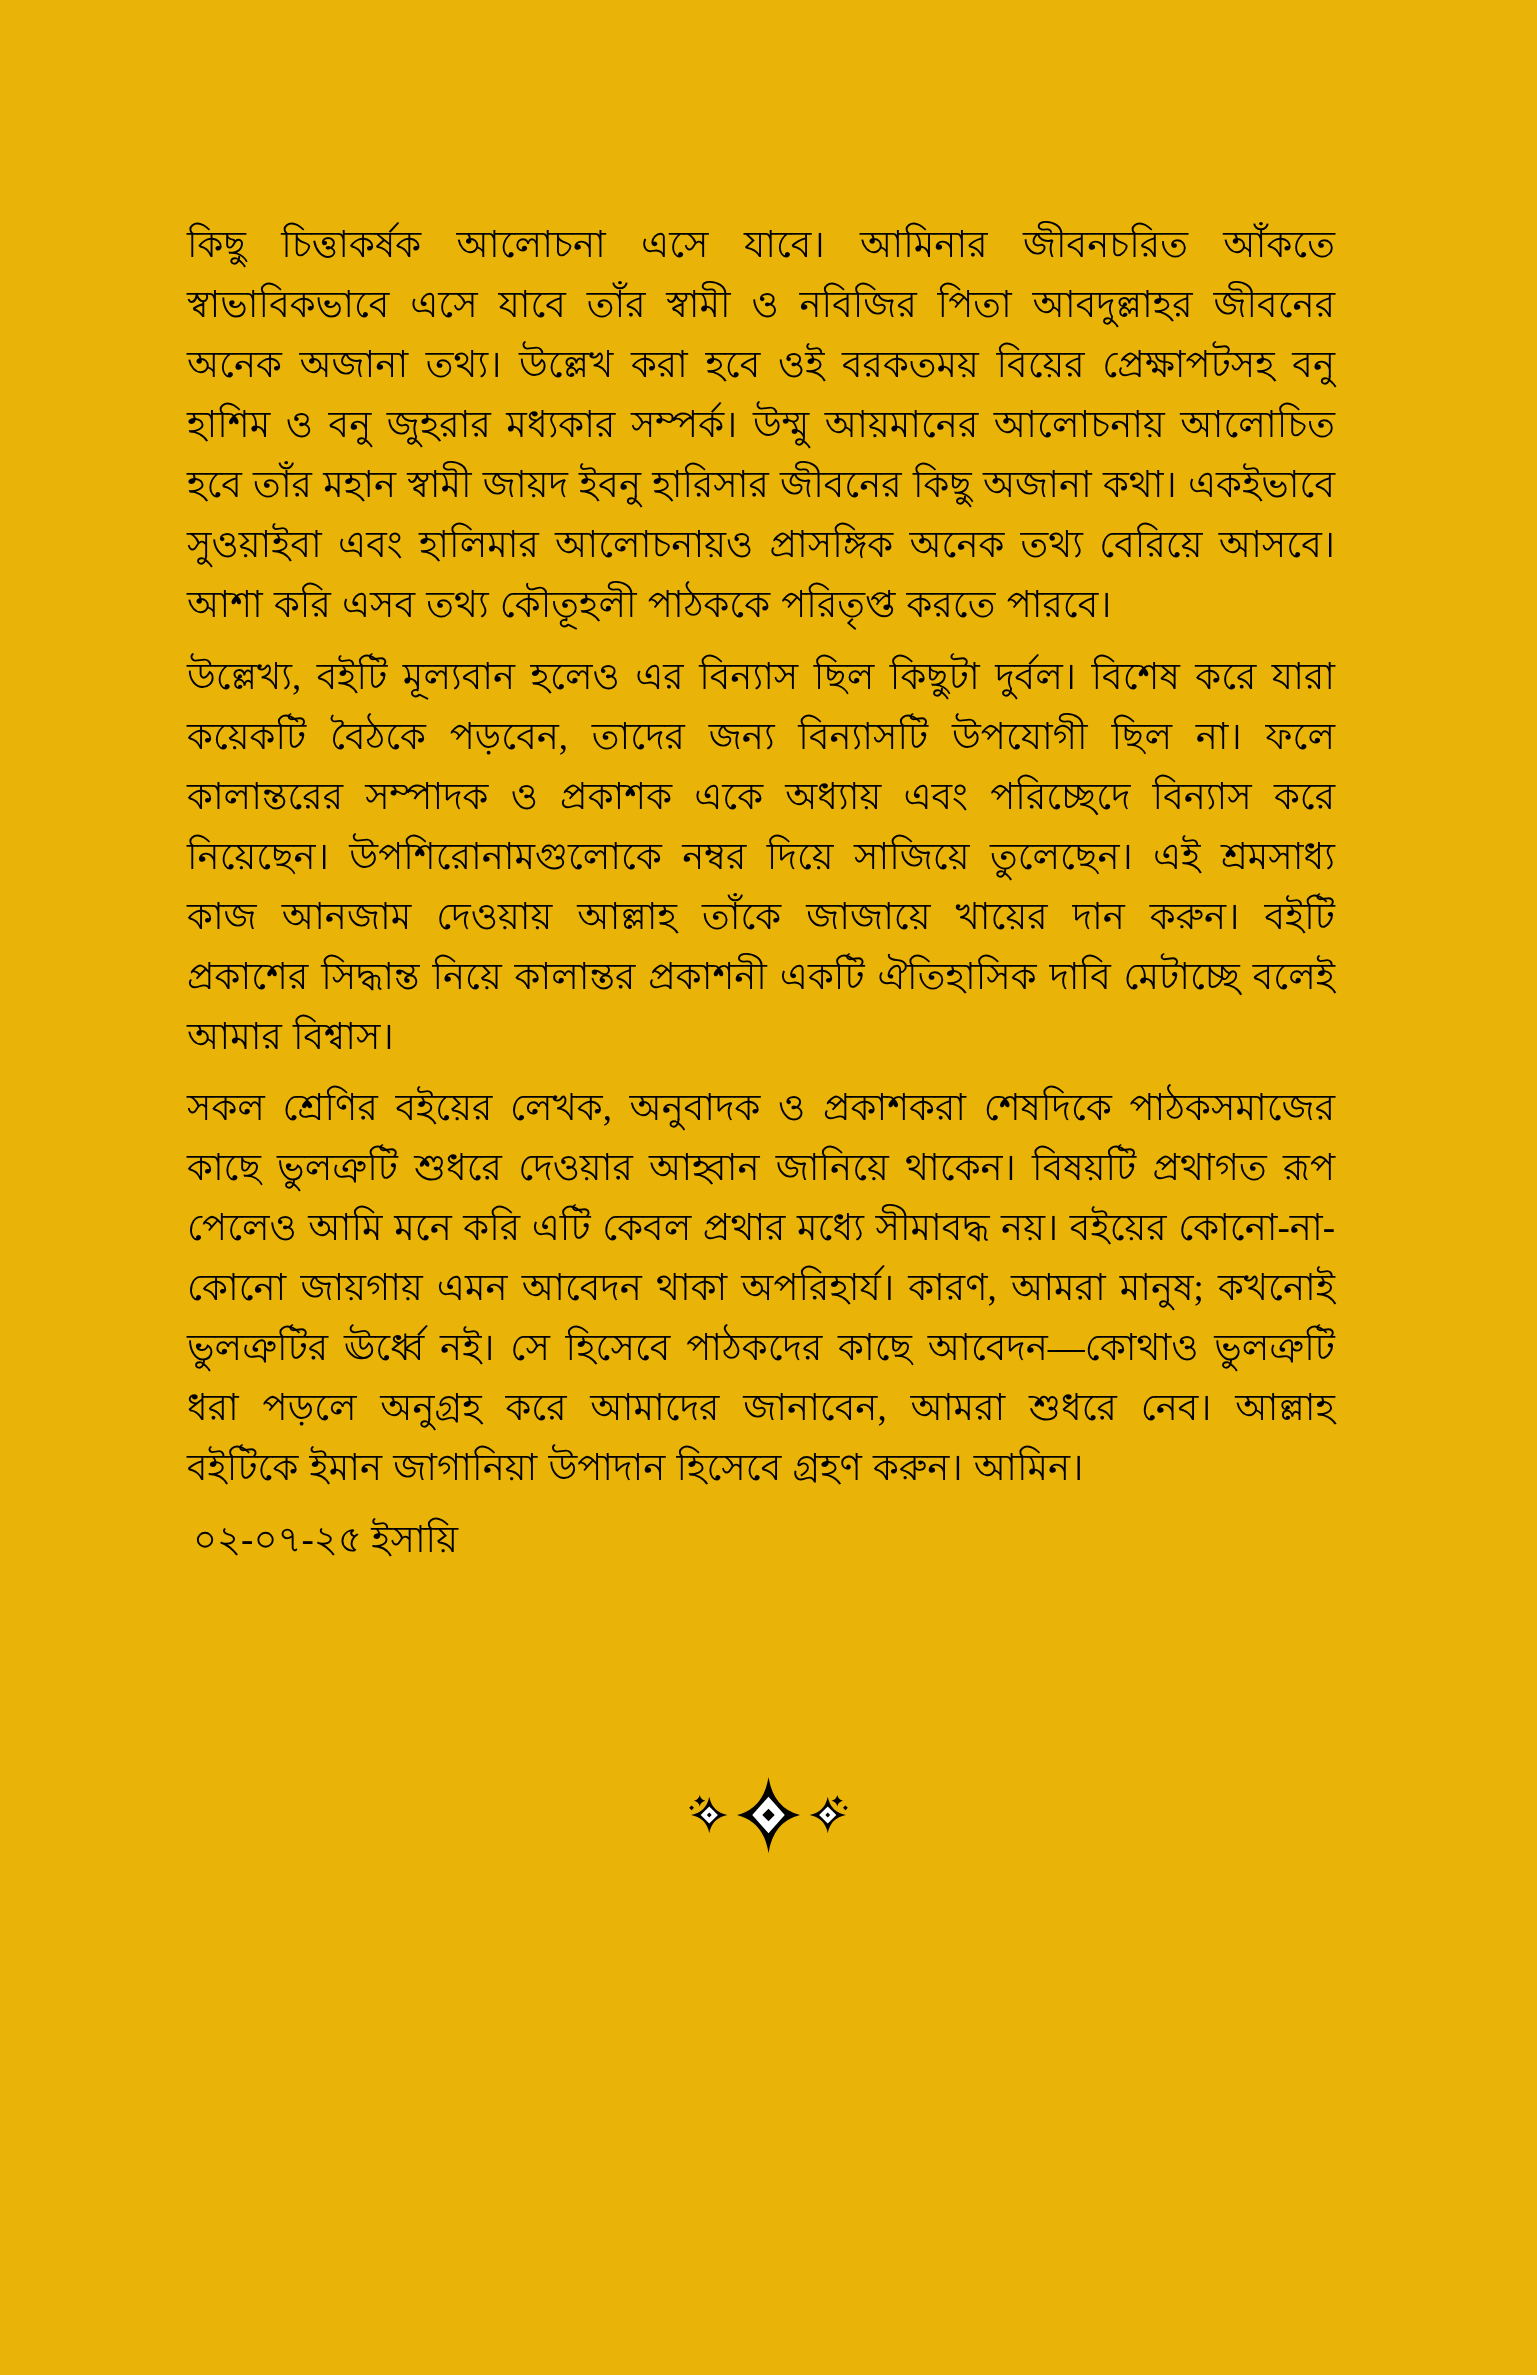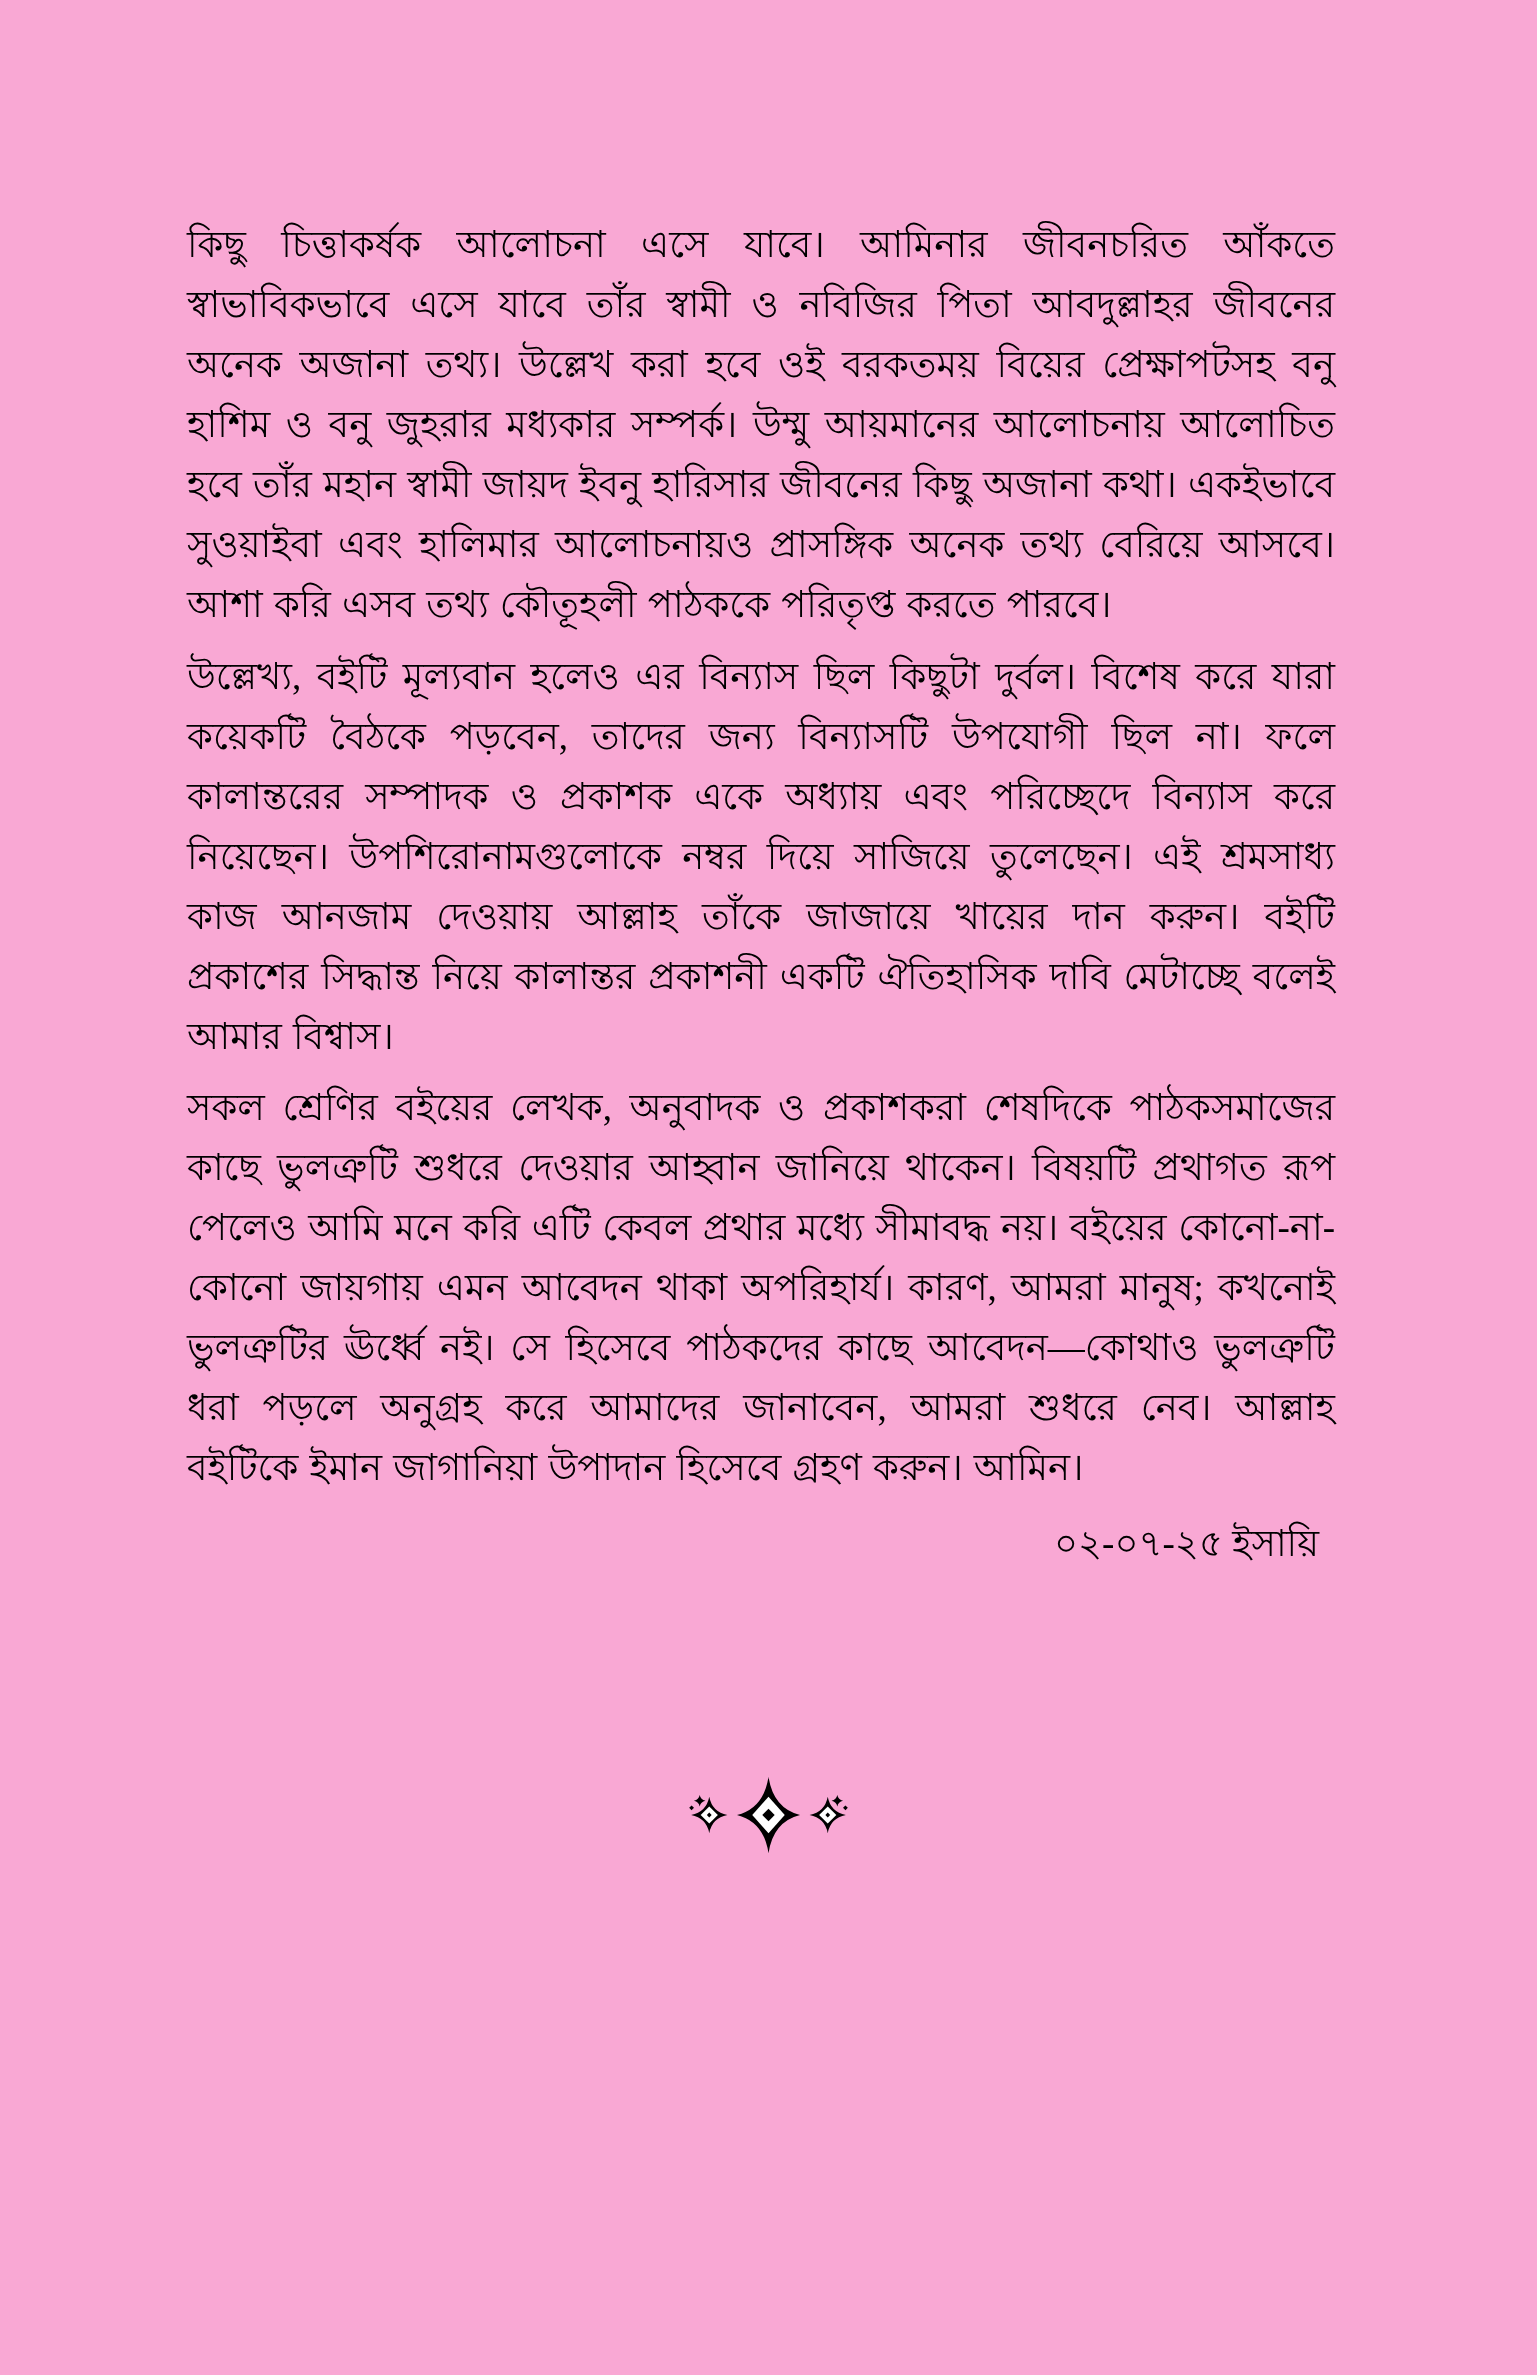--- a/index.html
+++ b/index.html
@@ -5,21 +5,21 @@
   html, body {
     margin: 0;
     padding: 0;
     background: #ffffff;
   }
   .page {
     position: relative;
     width: 1537px;
     height: 2376px;
     margin: 0 auto;
-    background: #f9a8d4;
+    background: #eab308;
     color: #000000;
     font-family: "Liberation Serif", "DejaVu Serif", serif;
     box-sizing: border-box;
     padding: 215px 202px 0 187px;
     overflow: hidden;
   }
   .para {
     margin: 0 0 11.5px 0;
     font-size: 37px;
     line-height: 60px;
@@ -27,24 +27,24 @@
     word-spacing: 1.9px;
   }
   .sig-name {
     margin: 27px 0 0 0;
     font-size: 38px;
     line-height: 60px;
     font-weight: 700;
     text-align: left;
   }
   .sig-date {
-    margin: 16px;
+    margin: 6px;
     font-size: 37px;
     line-height: 60px;
-    text-align: right;
+    text-align: left;
   }
   .ornament {
     position: absolute;
     top: 1772px;
     left: 0;
     width: 100%;
     height: 86px;
     display: flex;
     justify-content: center;
     align-items: center;

